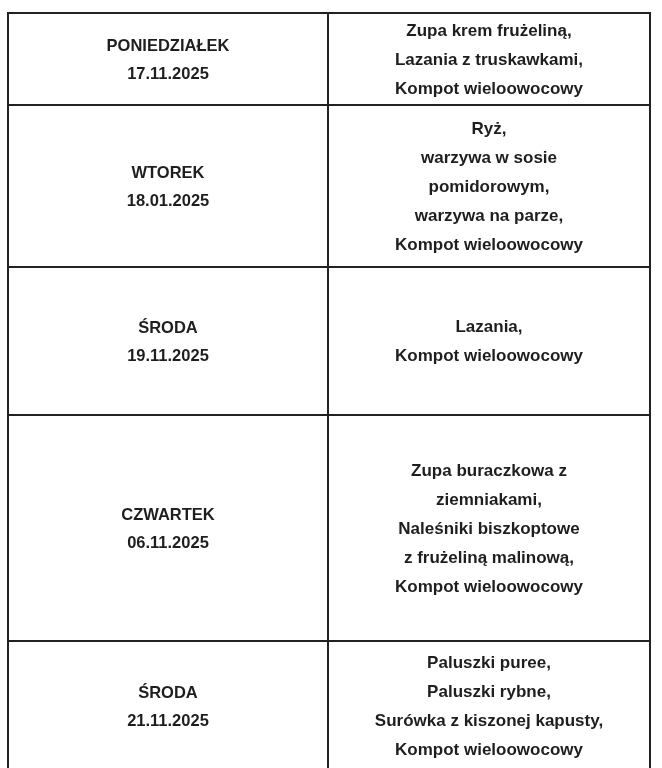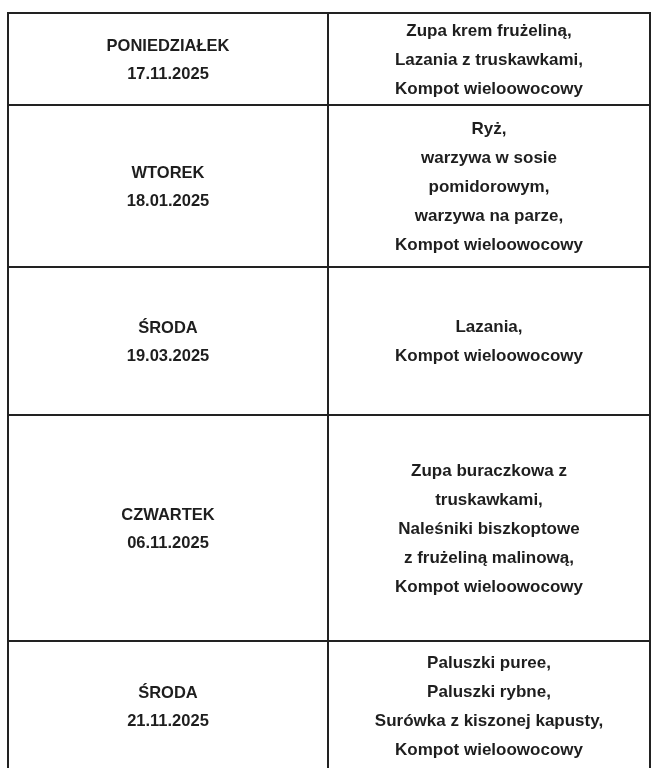--- a/index.html
+++ b/index.html
@@ -38,35 +38,35 @@
         <span class="line">Ryż,</span>
         <span class="line">warzywa w sosie</span>
         <span class="line">pomidorowym,</span>
         <span class="line">warzywa na parze,</span>
         <span class="line">Kompot wieloowocowy</span>
       </td>
     </tr>
     <tr style="height:148px;">
       <td class="day-cell">
         <span class="line">ŚRODA</span>
-        <span class="line">19.03.2025</span>
+        <span class="line">19.11.2025</span>
       </td>
       <td class="meal-cell">
         <span class="line">Lazania,</span>
         <span class="line">Kompot wieloowocowy</span>
       </td>
     </tr>
     <tr style="height:226px;">
       <td class="day-cell">
         <span class="line">CZWARTEK</span>
         <span class="line">06.11.2025</span>
       </td>
       <td class="meal-cell">
         <span class="line">Zupa buraczkowa z</span>
-        <span class="line">truskawkami,</span>
+        <span class="line">ziemniakami,</span>
         <span class="line">Naleśniki biszkoptowe</span>
         <span class="line">z frużeliną malinową,</span>
         <span class="line">Kompot wieloowocowy</span>
       </td>
     </tr>
     <tr style="height:130px;">
       <td class="day-cell">
         <span class="line">ŚRODA</span>
         <span class="line">21.11.2025</span>
       </td>

